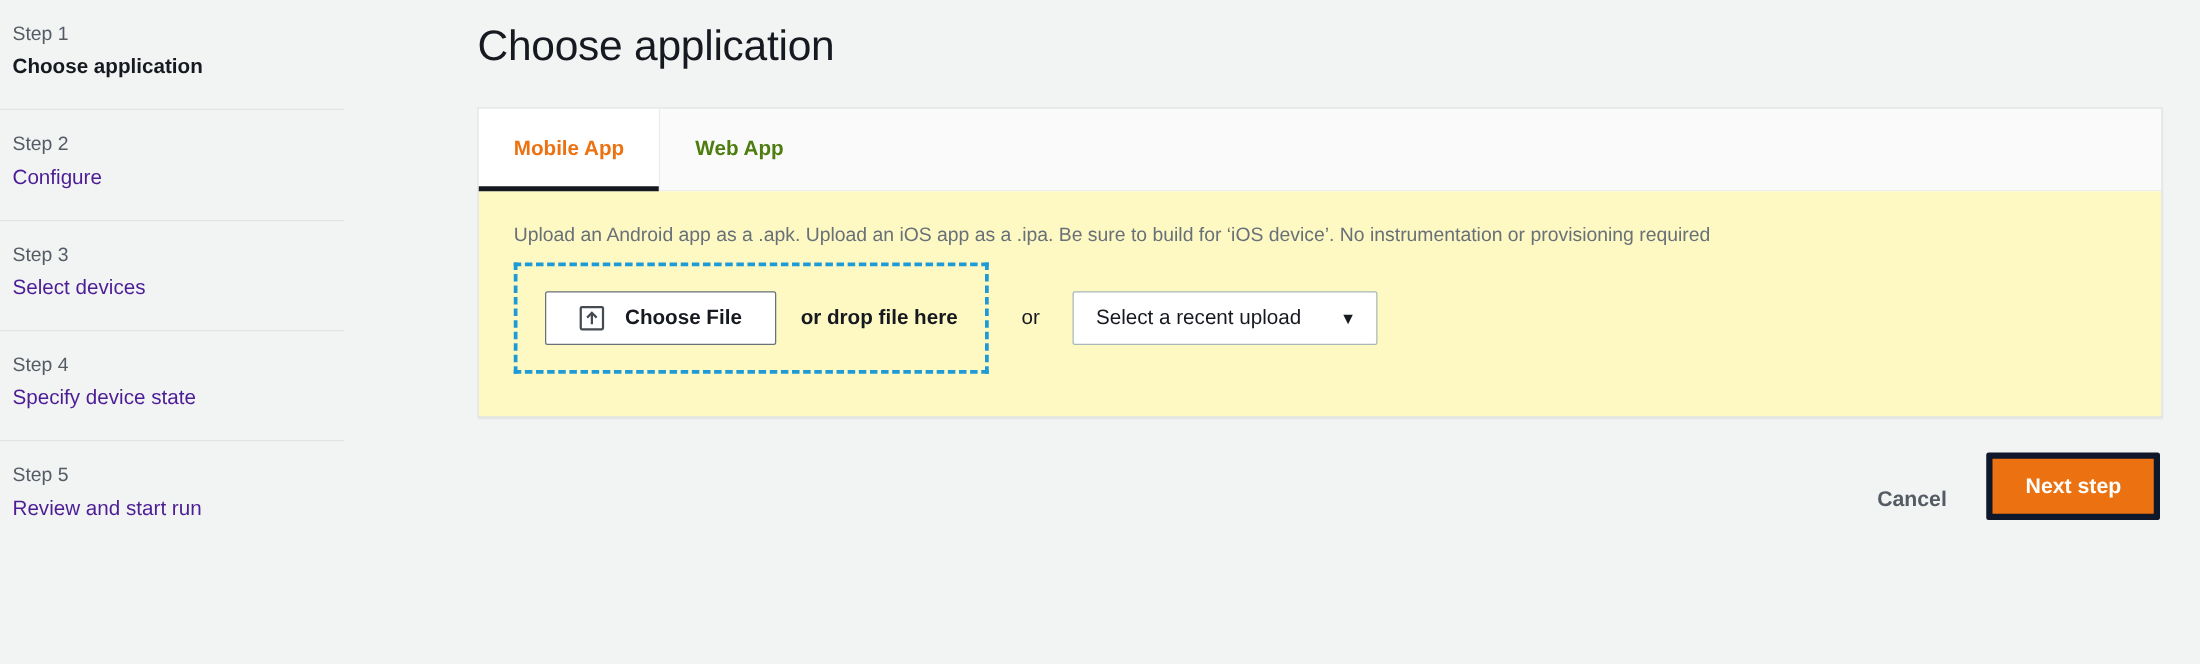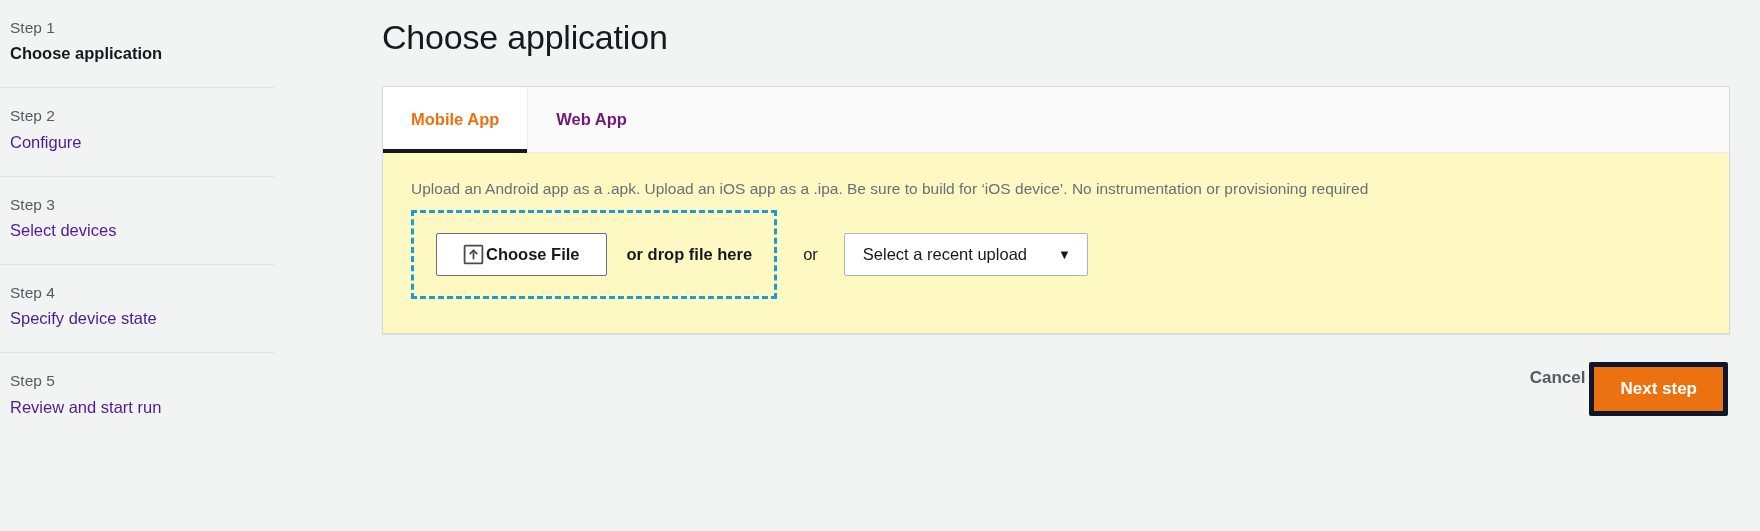--- a/index.html
+++ b/index.html
@@ -82,21 +82,21 @@
     background: #fafafa;
     height: 66px;
     padding-left: 0;
   }
   .tab {
     display: flex;
     align-items: center;
     padding: 0 28px;
     font-size: 16.5px;
     font-weight: bold;
-    color: #701a75;
+    color: #4d7c0f;
     cursor: pointer;
     position: relative;
     border-right: 1px solid #eaeded;
   }
   .tab:last-child { border-right: none; }
   .tab.active {
     color: #ec7211;
     background: #ffffff;
   }
   .tab.active::after {
@@ -125,21 +125,21 @@
   .dropzone {
     border: 3px dashed #1e9ad6;
     padding: 20px 22px;
     display: flex;
     align-items: center;
     gap: 20px;
   }
   .choose-btn {
     display: inline-flex;
     align-items: center;
-    gap: 2px;
+    gap: 16px;
     background: #ffffff;
     border: 1px solid #687078;
     border-radius: 2px;
     padding: 10px 26px;
     font-size: 16.5px;
     font-weight: bold;
     color: #16191f;
     cursor: pointer;
     line-height: 1.2;
   }
@@ -172,22 +172,23 @@
   }
   .caret {
     font-size: 13px;
     color: #16191f;
     line-height: 1;
   }
 
   
   .actions {
     display: flex;
-    align-items: flex-start;
+    align-items: flex-end;
     justify-content: flex-end;
+    gap: 28px;
     margin-top: 28px;
     padding-right: 2px;
   }
   .link-btn {
     background: none;
     border: none;
     font-family: inherit;
     font-size: 17px;
     font-weight: bold;
     color: #545b64;

